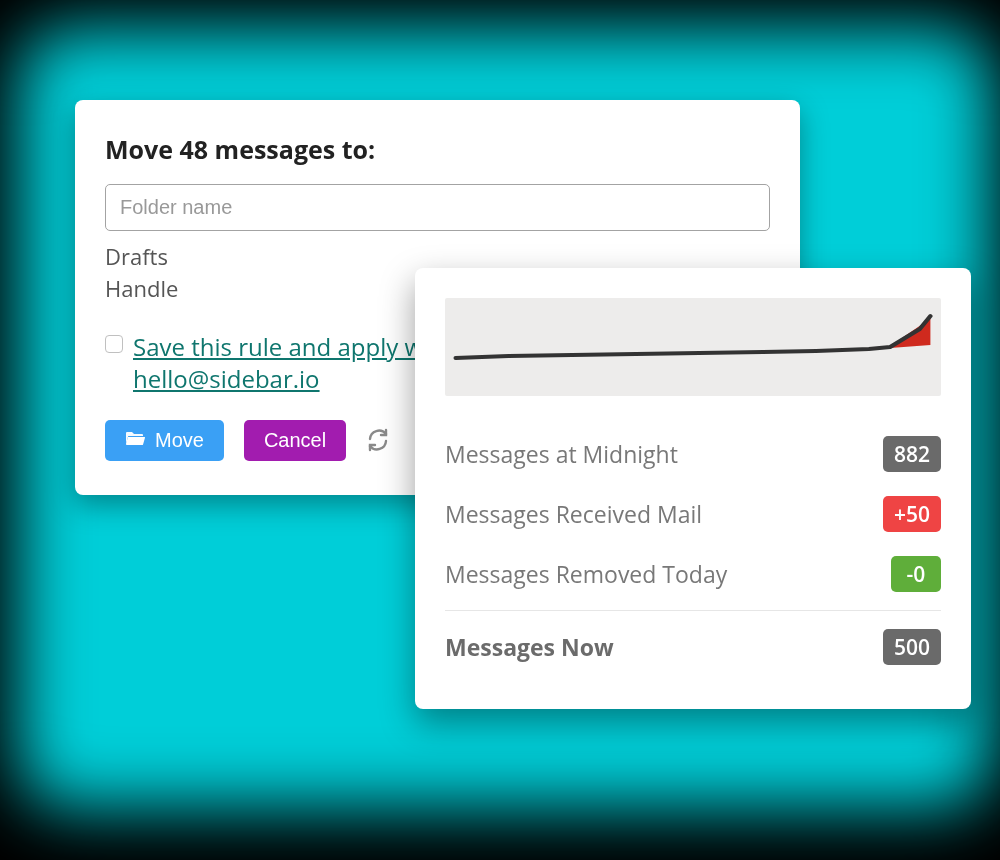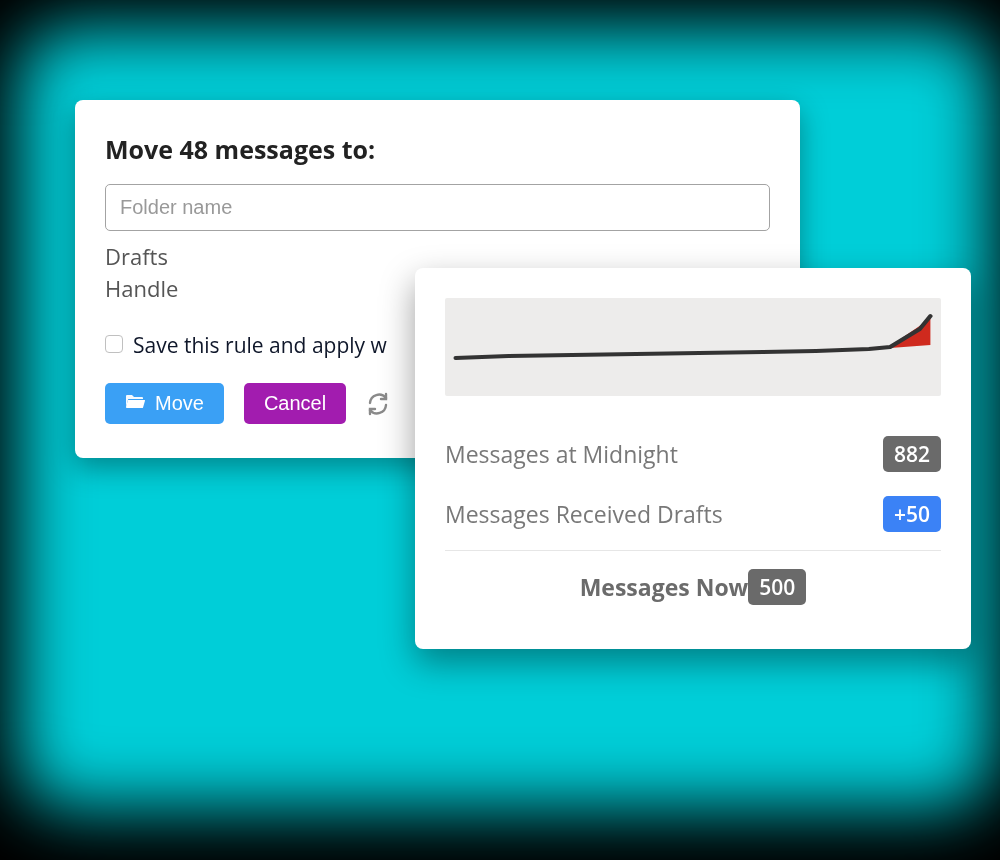--- a/index.html
+++ b/index.html
@@ -76,23 +76,24 @@
     }
     .checkbox {
       width: 18px;
       height: 18px;
       border: 1.5px solid #c0c0c0;
       border-radius: 4px;
       margin-top: 4px;
       flex-shrink: 0;
     }
     .save-text-block {
-      color: #0f172a;
-      font-size: 21px;
+      color: #0f766e;
+      font-size: 24px;
       line-height: 1.35;
+      text-decoration: underline;
     }
     .btn-row {
       display: flex;
       align-items: center;
       gap: 20px;
       margin-top: 24px;
     }
     .btn {
       border: none;
       border-radius: 5px;
@@ -142,59 +143,59 @@
     .stat-row {
       display: flex;
       justify-content: space-between;
       align-items: center;
       padding: 12px 0;
     }
     .stat-row.divider {
       border-top: 1px solid #e6e6e6;
       margin-top: 6px;
       padding-top: 18px;
-      justify-content: center;
     }
     .stat-label {
       font-size: 23px;
       color: #787878;
     }
     .stat-label.bold {
       font-weight: 700;
       color: #6b6b6b;
     }
     .badge {
       color: #fff;
       font-size: 21px;
       font-weight: 600;
       padding: 4px 11px;
       border-radius: 5px;
       min-width: 50px;
       text-align: center;
     }
     .badge-gray { background: #6a6a6a; }
-    .badge-red { background: #3b82f6; }
+    .badge-red { background: #ef4444; }
     .badge-green { background: #5fae3a; }
   </style>
 </head>
 <body>
 
 <div class="glow-container"></div>
 
 <div class="card-move">
   <h2>Move 48 messages to:</h2>
   <input class="folder-input" type="text" placeholder="Folder name" style="">
   <ul class="folder-list">
     <li>Drafts</li>
     <li>Handle</li>
   </ul>
   <div class="save-rule-row">
     <span class="checkbox"></span>
     <div class="save-text-block">
       <span>Save this rule and apply w</span><br>
+      <span>hello@sidebar.io</span>
     </div>
   </div>
   <div class="btn-row">
     <button class="btn btn-primary">
       <span>
         <svg width="20" height="17" viewBox="0 0 20 17" fill="currentColor">
           <path d="M2 2h5l2 2h8a1 1 0 0 1 1 1v1H3.2L1 14V3a1 1 0 0 1 1-1z" opacity="0.95"></path>
           <path d="M3.3 7h16.2a.5.5 0 0 1 .48.64l-2 7A1 1 0 0 1 17 15H2a1 1 0 0 1-.96-1.28l2-7A.5.5 0 0 1 3.3 7z"></path>
         </svg>
       </span>
@@ -220,20 +221,24 @@
       <polygon points="420,48 456,22 458,18 458,47 420,50" fill="#cf2a1e"></polygon>
       <polyline points="10,60 60,58 120,57 180,56 240,55 300,54 350,53 400,51 420,49 448,31 458,18" fill="none" stroke="#333333" stroke-width="4" stroke-linecap="round" stroke-linejoin="round"></polyline>
     </svg>
   </div>
 
   <div class="stat-row">
     <span class="stat-label">Messages at Midnight</span>
     <span class="badge badge-gray">882</span>
   </div>
   <div class="stat-row">
-    <span class="stat-label">Messages Received Drafts</span>
+    <span class="stat-label">Messages Received Mail</span>
     <span class="badge badge-red">+50</span>
+  </div>
+  <div class="stat-row">
+    <span class="stat-label">Messages Removed Today</span>
+    <span class="badge badge-green">-0</span>
   </div>
   <div class="stat-row divider">
     <span class="stat-label bold">Messages Now</span>
     <span class="badge badge-gray">500</span>
   </div>
 </div>
 
 </body></html>

